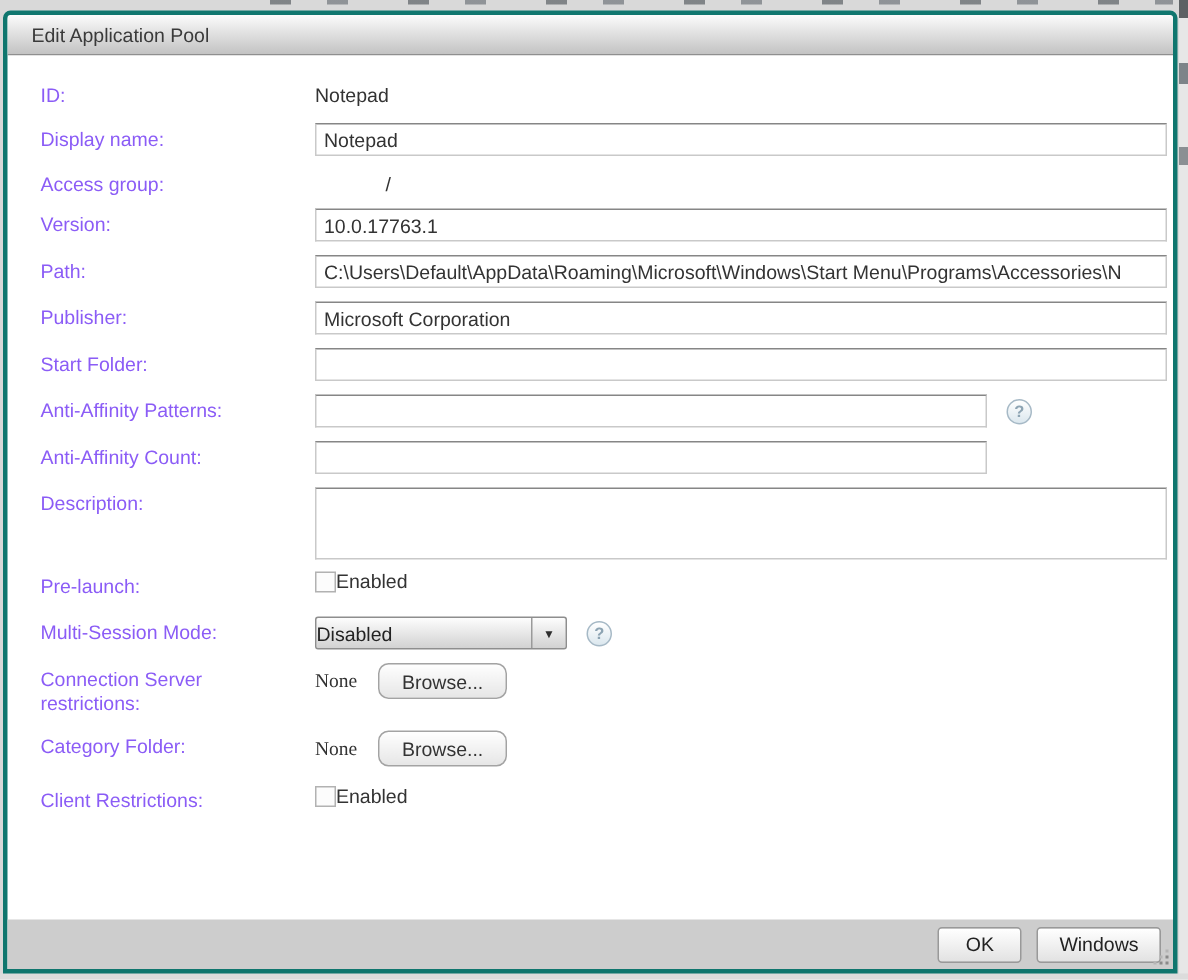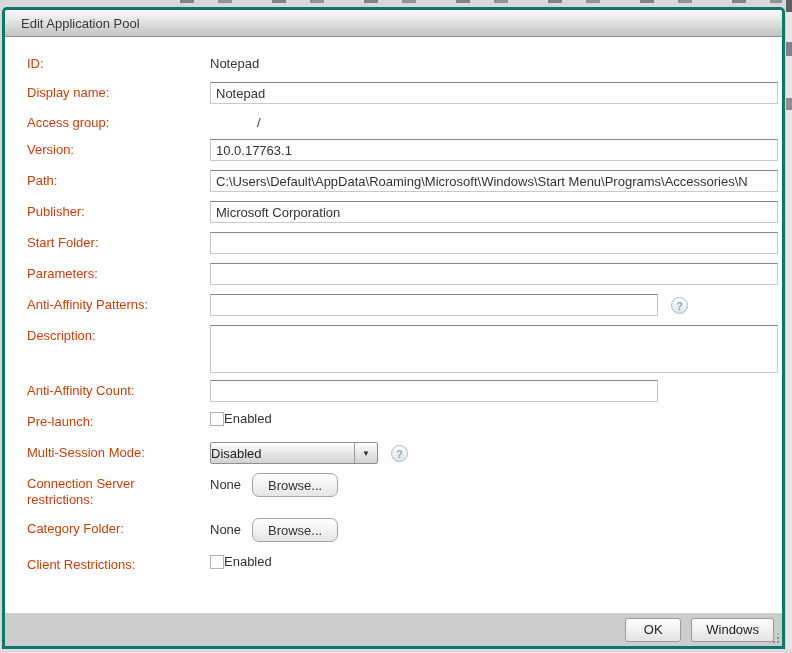--- a/index.html
+++ b/index.html
@@ -44,21 +44,21 @@
     background: linear-gradient(#fbfbfb, #c3c3c3);
     border-bottom: 1px solid #8f8f8f;
     border-radius: 3px 3px 0 0;
     display: flex; align-items: center;
     padding-left: 16px;
     font-size: 13px; color: #3a3a3a;
   }
   .content { padding: 19px 4px 0 22px; }
   .row { display: flex; align-items: flex-start; }
   .row .lbl {
-    flex: none; width: 183px; font-size: 13px; color: #c2410c;
+    flex: none; width: 183px; font-size: 13px; color: #8b5cf6;
     padding-top: 3px; line-height: 16px; padding-right: 10px;
   }
   .row.static .lbl, .row.static .static-val { padding-top: 0; }
   .static-val { font-size: 13px; color: #333; line-height: 16px; }
 
   input.txt, textarea.txt {
     height: 22px; border: 1px solid #c9c9c9; border-top: 1px solid #868686;
     font-family: "Liberation Sans", sans-serif; font-size: 13px; color: #333;
     padding: 0 5px; background: #fff; outline: none;
   }
@@ -100,21 +100,21 @@
   .help {
     width: 17px; height: 17px; border-radius: 50%;
     border: 1px solid #a6b9c6;
     background: linear-gradient(#ffffff, #dbe7ee);
     color: #8da4b3; font-size: 11px; font-weight: bold;
     display: flex; align-items: center; justify-content: center;
     margin-left: 13px; margin-top: 3px;
   }
 
   
-  .none-val { font-size: 13px; color: #333; width: 42px; line-height: 24px; }
+  .none-val { font-size: 13px; color: #333; width: 42px; line-height: 24px; font-family: Liberation Serif, serif; }
   .btn-browse {
     height: 24px; padding: 0 15px;
     border: 1px solid #a3a3a3; border-radius: 7px;
     background: linear-gradient(#fefefe, #e6e6e6);
     font-family: "Liberation Sans", sans-serif; font-size: 13px; color: #333;
   }
 
   
   .footer {
     position: absolute; left: 0; right: 0; bottom: 0; height: 33px;
@@ -183,39 +183,35 @@
     <div class="row mb9">
       <span class="lbl">Publisher:</span>
       <input class="txt grow" type="text" value="Microsoft Corporation" style="">
     </div>
 
     <div class="row mb9">
       <span class="lbl">Start Folder:</span>
       <input class="txt grow" type="text" value="" style="">
     </div>
 
-    <div class="row mb9">
-      <span class="lbl">Parameters:</span>
-      <input class="txt grow" type="text" value="" style="">
-    </div>
 
     <div class="row mb9">
       <span class="lbl">Anti-Affinity Patterns:</span>
       <input class="txt short" type="text" value="" style="">
       <span class="help">?</span>
     </div>
 
+    <div class="row mb9">
+      <span class="lbl">Anti-Affinity Count:</span>
+      <input class="txt short" type="text" value="" style="">
+    </div>
+
     <div class="row mb7">
       <span class="lbl">Description:</span>
       <textarea class="txt grow" style=""></textarea>
-    </div>
-
-    <div class="row mb9">
-      <span class="lbl">Anti-Affinity Count:</span>
-      <input class="txt short" type="text" value="" style="">
     </div>
 
     <div class="row mb12">
       <span class="lbl">Pre-launch:</span>
       <span class="checkbox"></span>
       <span class="cb-label">Enabled</span>
     </div>
 
     <div class="row mb9">
       <span class="lbl">Multi-Session Mode:</span>

